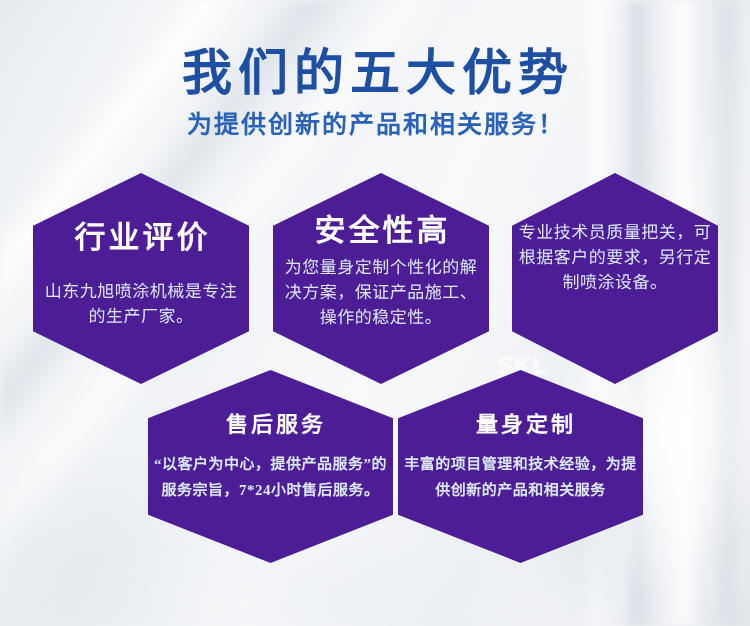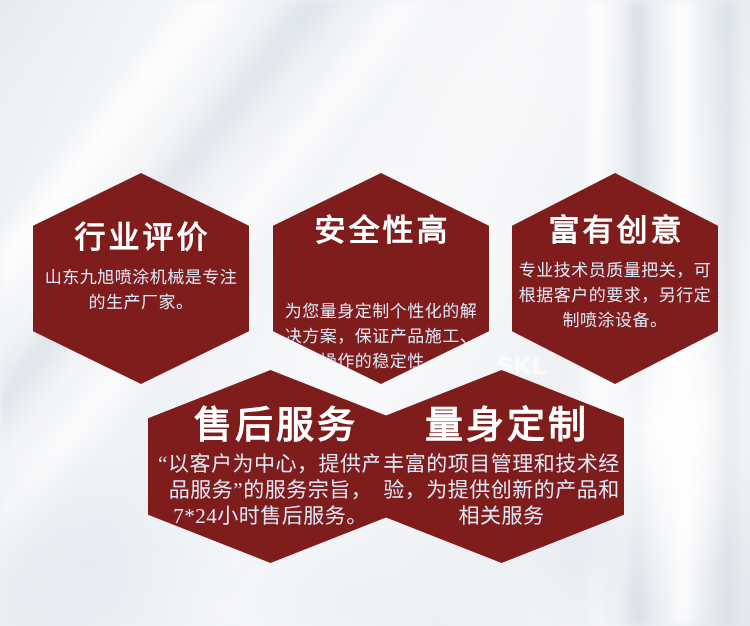--- a/index.html
+++ b/index.html
@@ -111,21 +111,21 @@
     line-height: 34px;
     letter-spacing: 2px;
     color: #2a62b8;
     margin: 6px 0 0 0;
     text-indent: 2px;
   }
 
   
   .hex {
     position: absolute;
-    background: #7f1d1d;
+    background: #4c1d95;
     -webkit-clip-path: polygon(50% 0%, 100% 25%, 100% 75%, 50% 100%, 0% 75%, 0% 25%);
     clip-path: polygon(50% 0%, 100% 25%, 100% 75%, 50% 100%, 0% 75%, 0% 25%);
     box-sizing: border-box;
     display: flex;
     flex-direction: column;
     align-items: center;
     justify-content: flex-start;
     text-align: center;
   }
   .hex-title {
@@ -144,63 +144,66 @@
     font-size: 17px;
     line-height: 25px;
     letter-spacing: 0.5px;
     color: #dbe7f6;
     margin: 0;
     padding: 0 4px;
   }
 
   
   .hex-1 { left: 33px;  top: 173px; width: 216px; height: 211px; padding-top: 46px; }
-  .hex-2 { left: 273px; top: 173px; width: 216px; height: 211px; padding-top: 39px; gap: 44px; }
+  .hex-2 { left: 273px; top: 173px; width: 216px; height: 211px; padding-top: 39px; }
   .hex-3 { left: 512px; top: 173px; width: 206px; height: 211px; padding-top: 39px; }
   
   .hex-4 { left: 148px; top: 370px; width: 245px; height: 193px; padding-top: 36px; }
-  .hex-5 { left: 379px; top: 370px; width: 245px; height: 193px; padding-top: 36px; }
-
-  .hex-1 .hex-body { margin-top: 8px; }
+  .hex-5 { left: 398px; top: 370px; width: 245px; height: 193px; padding-top: 36px; }
+
+  .hex-1 .hex-body { margin-top: 22px; }
   .hex-2 .hex-body { margin-top: 5px; }
   .hex-3 .hex-body { margin-top: 8px; }
   .hex-4 .hex-body { margin-top: 7px; }
   .hex-5 .hex-body { margin-top: 7px; }
 
   .hex-4 .hex-title,
-  .hex-5 .hex-title { font-size: 38px; margin-left: 8px; }
+  .hex-5 .hex-title { font-size: 22px; margin-left: 8px; }
   .hex-4 .hex-body,
-  .hex-5 .hex-body { font-size: 21px; line-height: 26px; }
+  .hex-5 .hex-body { font-size: 15px; line-height: 26px; font-weight: bold; }
 </style>
 </head>
 <body>
 
 <div id="banner">
 
   <div class="bg-layer bg-base"></div>
   <div class="bg-layer bg-diag"></div>
   <div class="bg-layer bg-verticals"></div>
   <div class="bg-layer bg-soft-blobs"></div>
   <div class="bg-layer bg-vignette"></div>
 
   <div class="watermark">SKL</div>
 
+  <div class="heading">
+    <h1 class="heading-title">我们的五大优势</h1>
+    <p class="heading-sub">为提供创新的产品和相关服务！</p>
+  </div>
 
   <div class="hex hex-1">
     <p class="hex-title">行业评价</p>
     <p class="hex-body">山东九旭喷涂机械是专注的生产厂家。</p>
   </div>
 
   <div class="hex hex-2">
     <p class="hex-title">安全性高</p>
     <p class="hex-body">为您量身定制个性化的解决方案，保证产品施工、操作的稳定性。</p>
   </div>
 
   <div class="hex hex-3">
-    <p class="hex-title">富有创意</p>
     <p class="hex-body">专业技术员质量把关，可根据客户的要求，另行定制喷涂设备。</p>
   </div>
 
   <div class="hex hex-4">
     <p class="hex-title">售后服务</p>
     <p class="hex-body">“以客户为中心，提供产品服务”的服务宗旨，7*24小时售后服务。</p>
   </div>
 
   <div class="hex hex-5">
     <p class="hex-title">量身定制</p>

